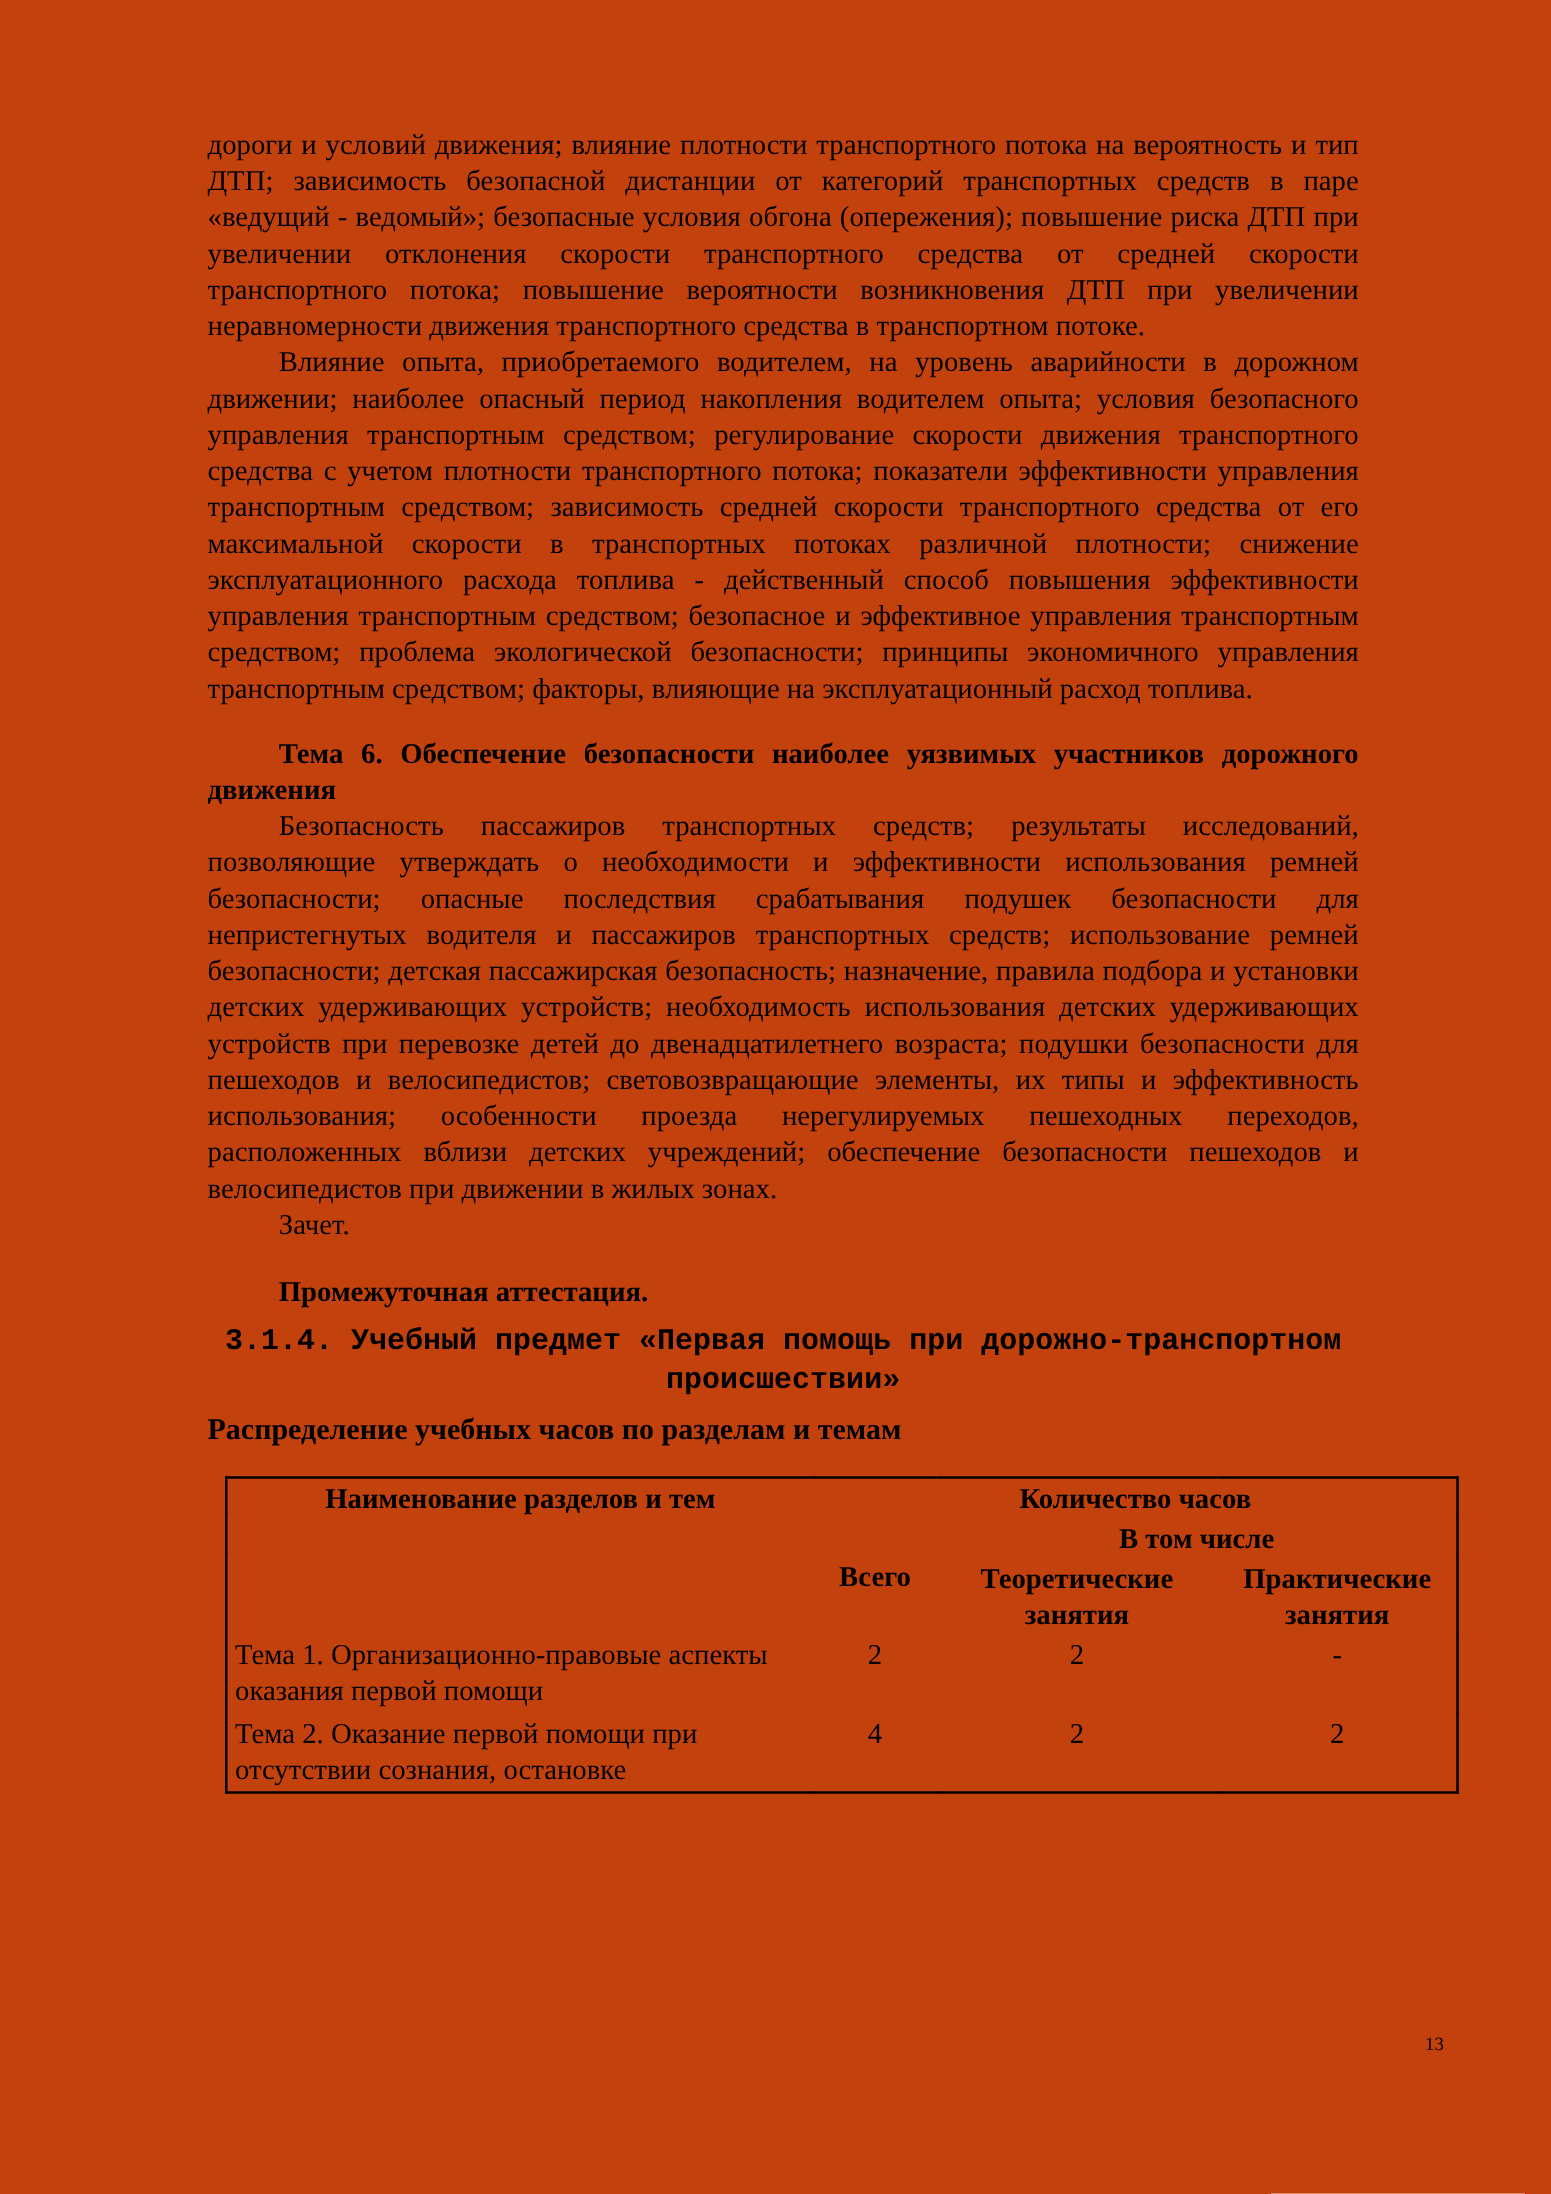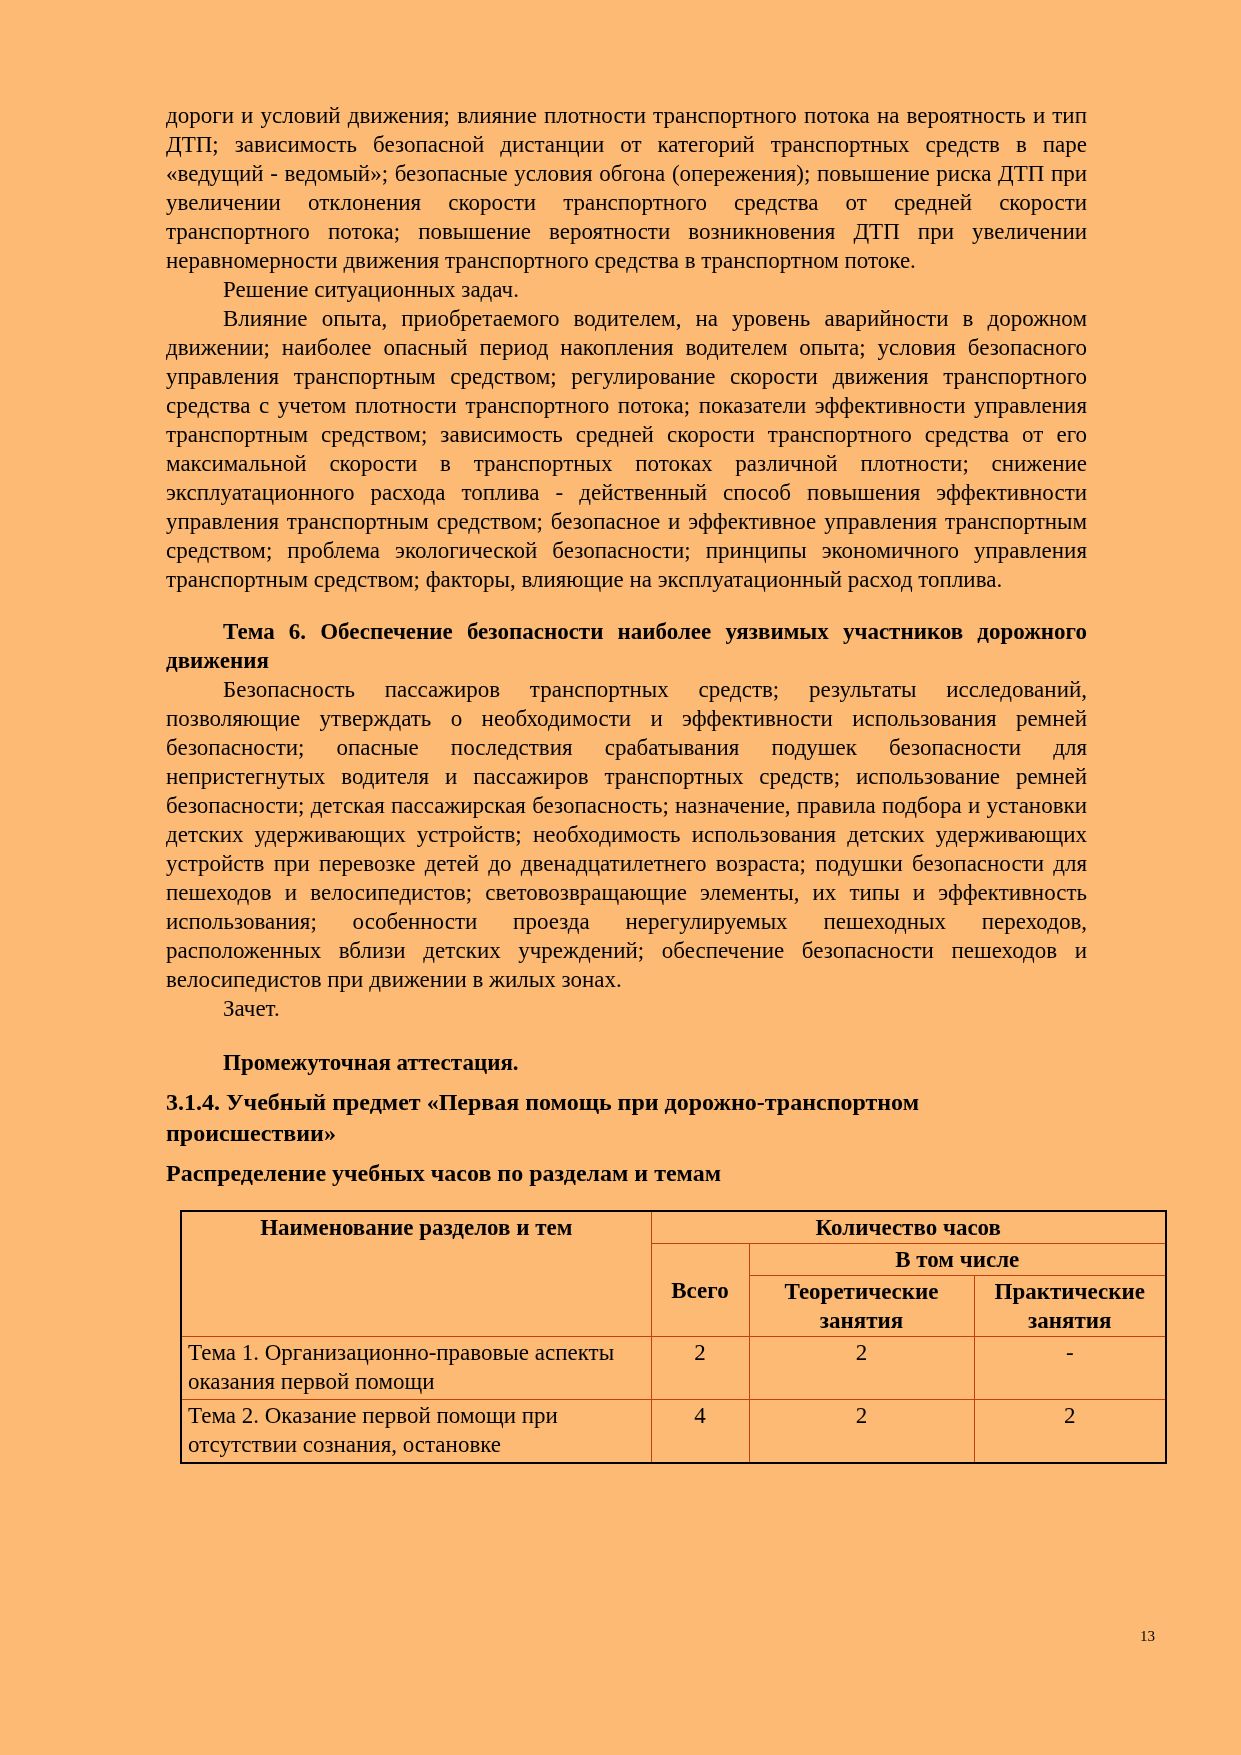--- a/index.html
+++ b/index.html
@@ -1,20 +1,20 @@
 <!DOCTYPE html>
 <html lang="ru"><head>
 <meta charset="utf-8">
 <style>
   html,body{margin:0;padding:0;background:#ffffff;}
   .page{
     position:relative;
     width:1241px;
     height:1755px;
-    background:#fdba74;
+    background:#c2410c;
     font-family:"Liberation Serif", serif;
     color:#000;
     overflow:hidden;
   }
   .content{
     position:absolute;
     left:166px;
     top:0;
     width:921px;
   }
@@ -35,21 +35,22 @@
     margin:0;
   }
   .mt-theme5{ margin-top:48px; }
   .mt-theme6{ margin-top:23px; }
   .mt-interim{ margin-top:25px; }
   .section-heading{
     font-size:24px;
     line-height:31px;
     font-weight:bold;
     margin:10px 0 0 0;
-    text-align:left;
+    text-align:center;
+    font-family:Liberation Mono, monospace;
   }
   .dist-heading{
     font-size:24px;
     line-height:31px;
     font-weight:bold;
     text-align:left;
     margin:9px 60px 0 0;
   }
   .table-block{
     margin-left:14px;
@@ -106,21 +107,20 @@
   }
 </style>
 </head>
 <body>
 
 <div class="page">
   <div class="content">
 
     <p class="body-text" style="margin-top:101px;">дороги и условий движения; влияние плотности транспортного потока на вероятность и тип ДТП; зависимость безопасной дистанции от категорий транспортных средств в паре «ведущий - ведомый»; безопасные условия обгона (опережения); повышение риска ДТП при увеличении отклонения скорости транспортного средства от средней скорости транспортного потока; повышение вероятности возникновения ДТП при увеличении неравномерности движения транспортного средства в транспортном потоке.</p>
 
-    <p class="body-text indent">Решение ситуационных задач.</p>
 
 
     <p class="body-text indent">Влияние опыта, приобретаемого водителем, на уровень аварийности в дорожном движении; наиболее опасный период накопления водителем опыта; условия безопасного управления транспортным средством; регулирование скорости движения транспортного средства с учетом плотности транспортного потока; показатели эффективности управления транспортным средством; зависимость средней скорости транспортного средства от его максимальной скорости в транспортных потоках различной плотности; снижение эксплуатационного расхода топлива - действенный способ повышения эффективности управления транспортным средством; безопасное и эффективное управления транспортным средством; проблема экологической безопасности; принципы экономичного управления транспортным средством; факторы, влияющие на эксплуатационный расход топлива.</p>
 
     <p class="theme-heading mt-theme6">Тема 6. Обеспечение безопасности наиболее уязвимых участников дорожного движения</p>
 
     <p class="body-text indent">Безопасность пассажиров транспортных средств; результаты исследований, позволяющие утверждать о необходимости и эффективности использования ремней безопасности; опасные последствия срабатывания подушек безопасности для непристегнутых водителя и пассажиров транспортных средств; использование ремней безопасности; детская пассажирская безопасность; назначение, правила подбора и установки детских удерживающих устройств; необходимость использования детских удерживающих устройств при перевозке детей до двенадцатилетнего возраста; подушки безопасности для пешеходов и велосипедистов; световозвращающие элементы, их типы и эффективность использования; особенности проезда нерегулируемых пешеходных переходов, расположенных вблизи детских учреждений; обеспечение безопасности пешеходов и велосипедистов при движении в жилых зонах.</p>
 
     <p class="body-text indent">Зачет.</p>
 

